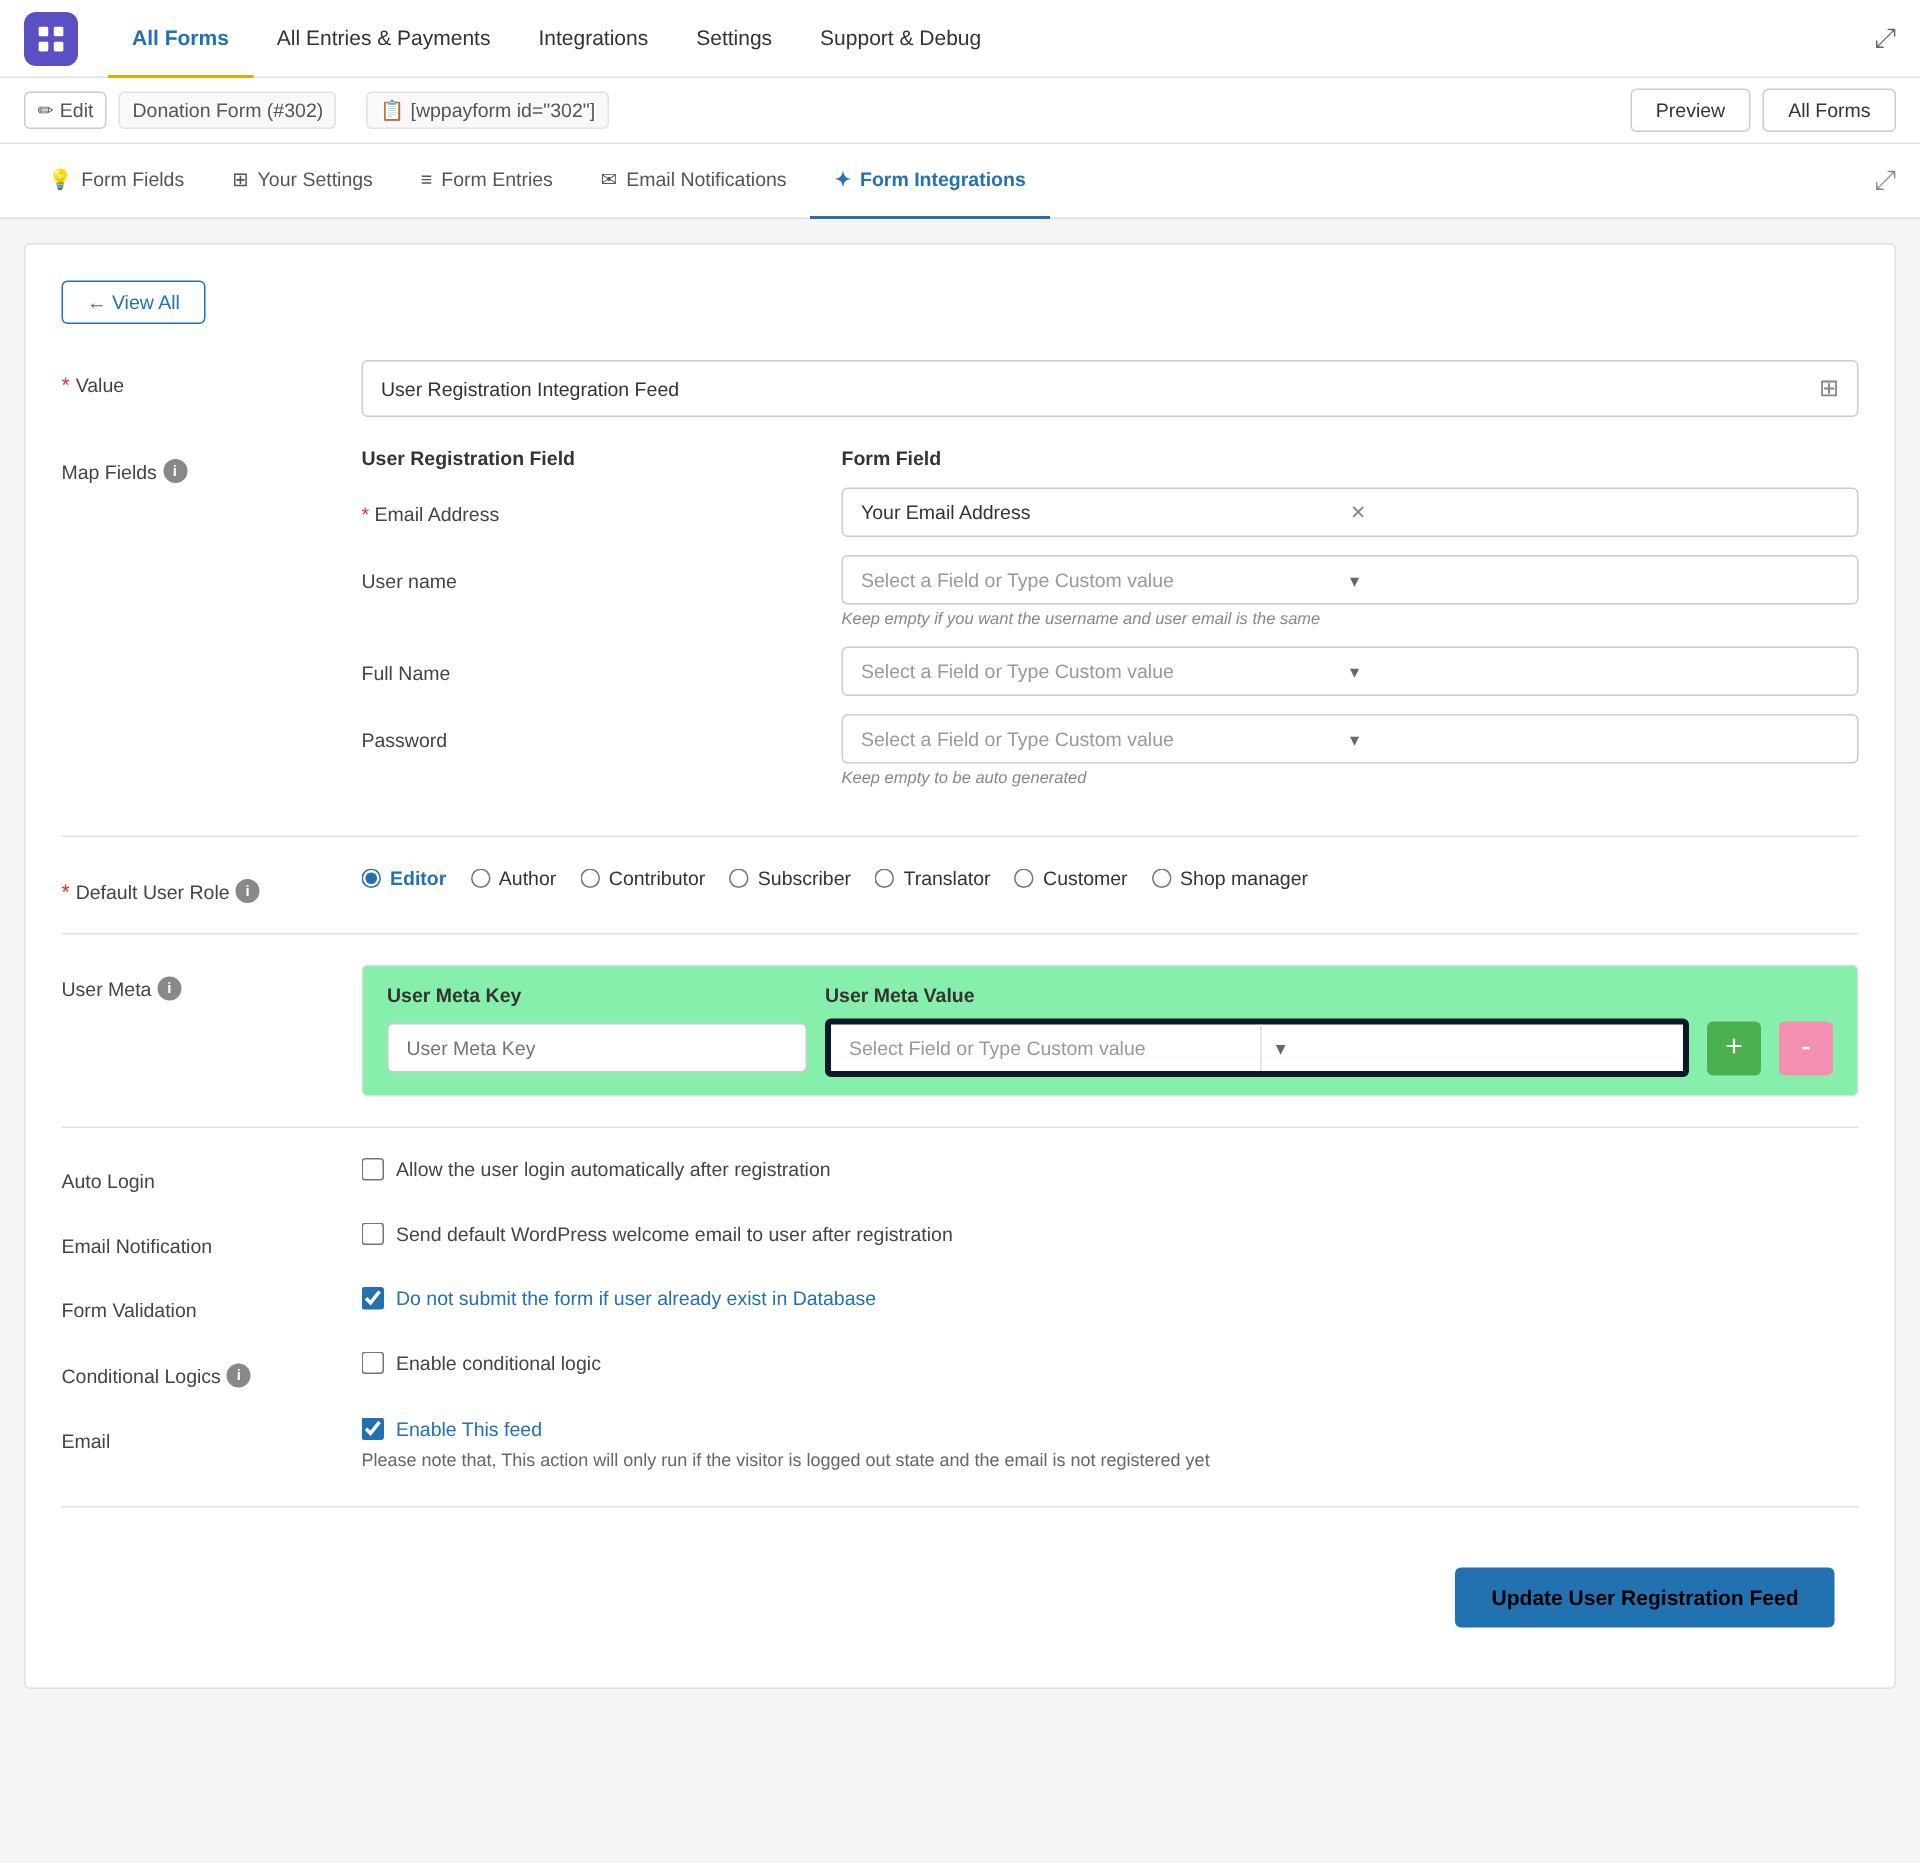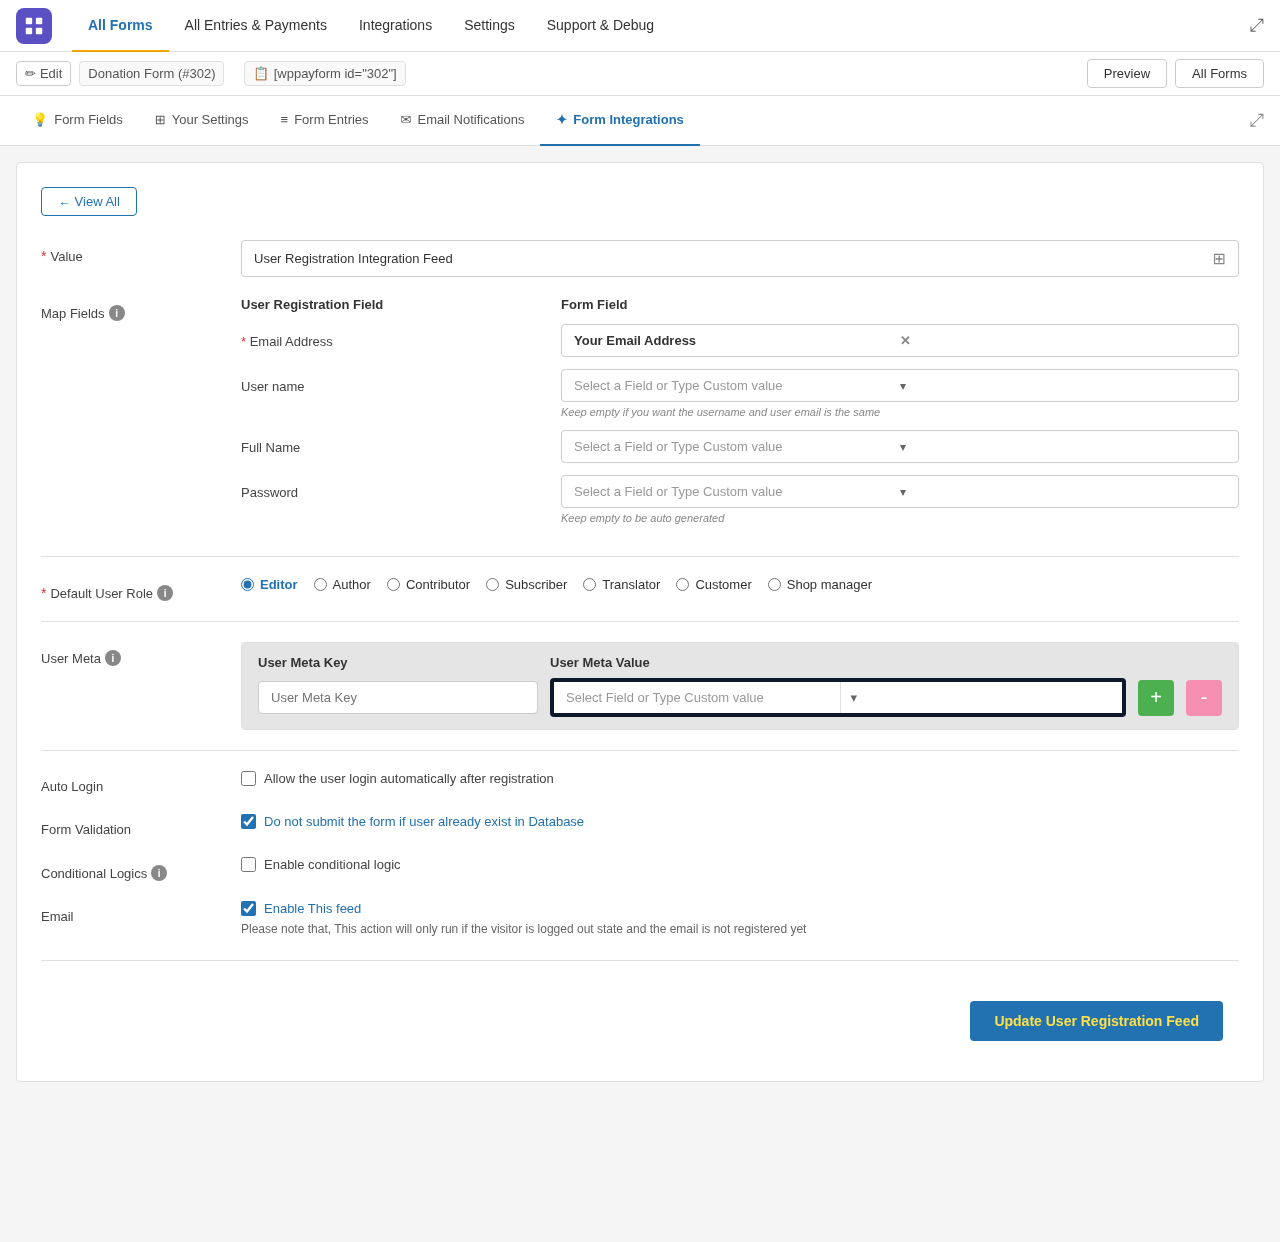--- a/index.html
+++ b/index.html
@@ -58,31 +58,31 @@
     .map-field-row { display: flex; align-items: flex-start; margin-bottom: 12px; }
     .map-field-name { width: 320px; flex-shrink: 0; font-size: 13px; color: #444; padding-top: 10px; }
     .map-field-name .required { color: #dc3232; }
     .map-field-input { flex: 1; }
     .select-field { width: 100%; padding: 8px 12px; border: 1px solid #ccc; border-radius: 4px; font-size: 13px; color: #999; background: #fff; display: flex; align-items: center; cursor: pointer; }
     .select-field span { flex: 1; }
     .select-field .chevron { color: #666; font-size: 12px; }
     .field-hint { font-size: 11px; color: #888; font-style: italic; margin-top: 4px; }
 
     .email-field-value { width: 100%; padding: 8px 12px; border: 1px solid #ccc; border-radius: 4px; font-size: 13px; color: #333; background: #fff; display: flex; align-items: center; }
-    .email-field-value span { flex: 1; font-weight: bold; }
+    .email-field-value span { flex: 1; }
     .email-field-value .clear-icon { color: #888; cursor: pointer; }
 
     
     .radio-group { display: flex; flex-wrap: wrap; gap: 16px; align-items: center; }
     .radio-option { display: flex; align-items: center; gap: 6px; font-size: 13px; color: #333; cursor: pointer; }
     .radio-option input[type="radio"] { accent-color: #2271b1; }
     .radio-option.active { color: #2271b1; font-weight: 600; }
 
     
-    .user-meta-table { background: #e5e5e5; border: 1px solid #e0e0e0; border-radius: 4px; padding: 12px 16px; }
+    .user-meta-table { background: #86efac; border: 1px solid #e0e0e0; border-radius: 4px; padding: 12px 16px; }
     .user-meta-header { display: flex; gap: 12px; margin-bottom: 8px; }
     .user-meta-col-label { font-size: 13px; font-weight: 600; color: #333; }
     .user-meta-row { display: flex; gap: 12px; align-items: center; }
     .user-meta-key-input { flex: 0 0 280px; }
     .user-meta-value-input { flex: 1; display: flex; align-items: center; border: 4px solid #0f172a; border-radius: 4px; background: #fff; }
     .user-meta-value-input input, .user-meta-value-input span { flex: 1; padding: 8px 12px; font-size: 13px; color: #999; border: none; outline: none; background: transparent; }
     .user-meta-value-input .chevron { padding: 8px 10px; color: #666; border-left: 1px solid #e0e0e0; }
     .meta-key-field { width: 100%; padding: 8px 12px; border: 1px solid #ccc; border-radius: 4px; font-size: 13px; color: #999; background: #fff; }
     .meta-add-btn { width: 36px; height: 36px; background: #4caf50; border: none; border-radius: 4px; color: #fff; font-size: 20px; cursor: pointer; display: flex; align-items: center; justify-content: center; }
     .meta-remove-btn { width: 36px; height: 36px; background: #f48fb1; border: none; border-radius: 4px; color: #fff; font-size: 20px; cursor: pointer; display: flex; align-items: center; justify-content: center; }
@@ -94,21 +94,21 @@
     .link-text { color: #2271b1; text-decoration: none; cursor: pointer; }
 
     
     .status-note { font-size: 12px; color: #666; margin-top: 6px; }
 
     
     .divider { border: none; border-top: 1px solid #e0e0e0; margin: 24px 0; }
 
     
     .form-footer { display: flex; justify-content: flex-end; padding: 16px; }
-    .btn-update { padding: 12px 24px; background: #2271b1; color: #fde047; border: none; border-radius: 4px; font-size: 14px; font-weight: 600; cursor: pointer; }
+    .btn-update { padding: 12px 24px; background: #2271b1; color: #000000; border: none; border-radius: 4px; font-size: 14px; font-weight: 600; cursor: pointer; }
 
     .info-icon { display: inline-flex; align-items: center; justify-content: center; width: 16px; height: 16px; background: #888; border-radius: 50%; color: #fff; font-size: 10px; font-weight: bold; cursor: pointer; flex-shrink: 0; }
 
     .section-divider { width: 100%; border: none; border-top: 1px solid #e0e0e0; margin: 8px 0 20px; }
   </style>
 </head>
 <body>
 
 <div class="top-nav">
   <div class="app-logo">
@@ -326,20 +326,29 @@
   <div class="form-row">
     <div class="form-label">Auto Login</div>
     <div class="form-content">
       <label class="checkbox-row">
         <input type="checkbox" style="">
         <span>Allow the user login automatically after registration</span>
       </label>
     </div>
   </div>
 
+  <div class="form-row">
+    <div class="form-label">Email Notification</div>
+    <div class="form-content">
+      <label class="checkbox-row">
+        <input type="checkbox" style="">
+        <span>Send default WordPress welcome email to user after registration</span>
+      </label>
+    </div>
+  </div>
 
   <div class="form-row">
     <div class="form-label">Form Validation</div>
     <div class="form-content">
       <label class="checkbox-row checked-blue">
         <input type="checkbox" checked="" style="accent-color: rgb(34, 113, 177);">
         <a class="link-text">Do not submit the form if user already exist in Database</a>
       </label>
     </div>
   </div>

